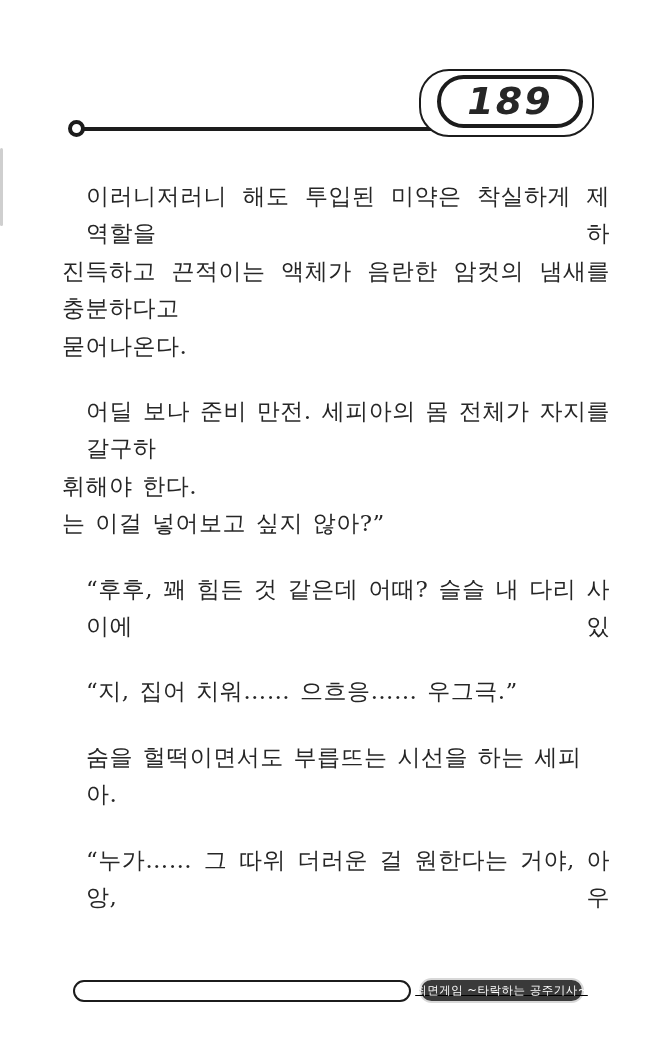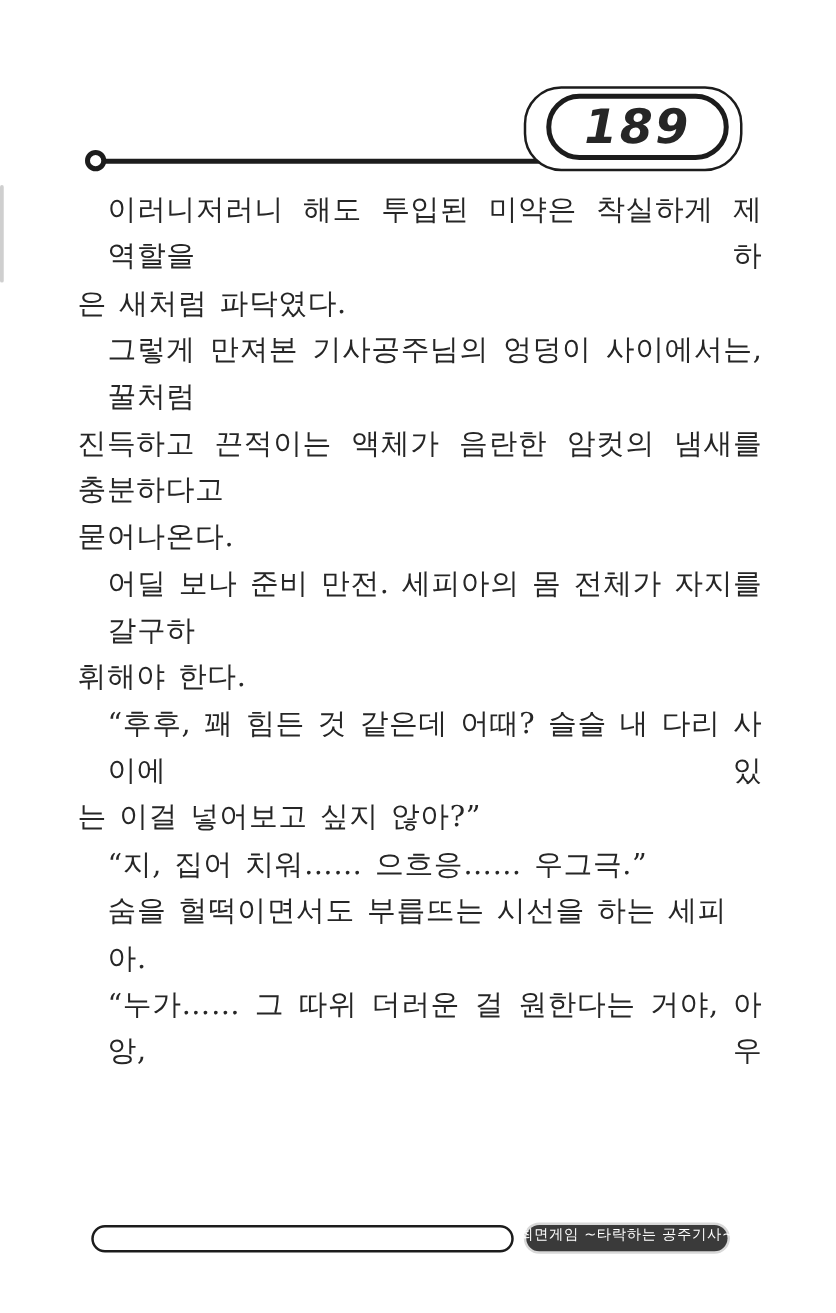--- a/index.html
+++ b/index.html
@@ -51,36 +51,37 @@
   }
 
   
   .body-text {
     position:absolute; left:62px; top:150px; width:548px;
     font-size:23px; line-height:37.4px;
     color:#262626;
     letter-spacing:0.5px; word-spacing:2px;
   }
   .line { white-space:normal; }
-  .line.ind { padding-left:24px; }
+  .line.ind { padding-left:24px;margin-top:28px; }
   .line.just { text-align:justify; text-align-last:justify; }
 
   
   .footer-bar {
     position:absolute; left:73px; top:980px;
     width:334px; height:18px;
     border:2.5px solid #1c1c1c; border-radius:12px;
     background:#ffffff;
   }
   .footer-badge {
     position:absolute; left:421px; top:980px;
     width:161px; height:21px;
     background:#3a3a3a; border-radius:11px;
-    display:flex; justify-content:center;
+    display:flex; align-items:center; justify-content:center;
     box-shadow:0 0 0 2px #d8d8d8;
+    text-decoration:underline;
   }
   .footer-badge-label {
     color:#ffffff;
     font-family:"DejaVu Sans","Liberation Sans",sans-serif;
     font-size:11.5px; letter-spacing:0.5px;
     white-space:nowrap;
   }
 </style>
 </head>
 <body>
@@ -91,28 +92,26 @@
 
   <div class="header-rule"></div>
   <div class="header-ring"></div>
   <div class="pagenum-outer"></div>
   <div class="pagenum-inner">
     <span class="pagenum-text">189</span>
   </div>
 
   <div class="body-text">
     <div class="line ind just">이러니저러니 해도 투입된 미약은 착실하게 제 역할을 하</div>
-    <div class="line">은 새처럼 파닥였다.</div>
-    <div class="line ind just">그렇게 만져본 기사공주님의 엉덩이 사이에서는, 꿀처럼</div>
     <div class="line just">진득하고 끈적이는 액체가 음란한 암컷의 냄새를 충분하다고</div>
     <div class="line">묻어나온다.</div>
     <div class="line ind just">어딜 보나 준비 만전. 세피아의 몸 전체가 자지를 갈구하</div>
     <div class="line">휘해야 한다.</div>
+    <div class="line">는 이걸 넣어보고 싶지 않아?”</div>
     <div class="line ind just">“후후, 꽤 힘든 것 같은데 어때? 슬슬 내 다리 사이에 있</div>
-    <div class="line">는 이걸 넣어보고 싶지 않아?”</div>
     <div class="line ind">“지, 집어 치워…… 으흐응…… 우그극.”</div>
     <div class="line ind">숨을 헐떡이면서도 부릅뜨는 시선을 하는 세피아.</div>
     <div class="line ind just">“누가…… 그 따위 더러운 걸 원한다는 거야, 아앙, 우</div>
 
   </div>
 
   <div class="footer-bar"></div>
   <div class="footer-badge">
     <span class="footer-badge-label">최면게임 ~타락하는 공주기사~</span>
   </div>

